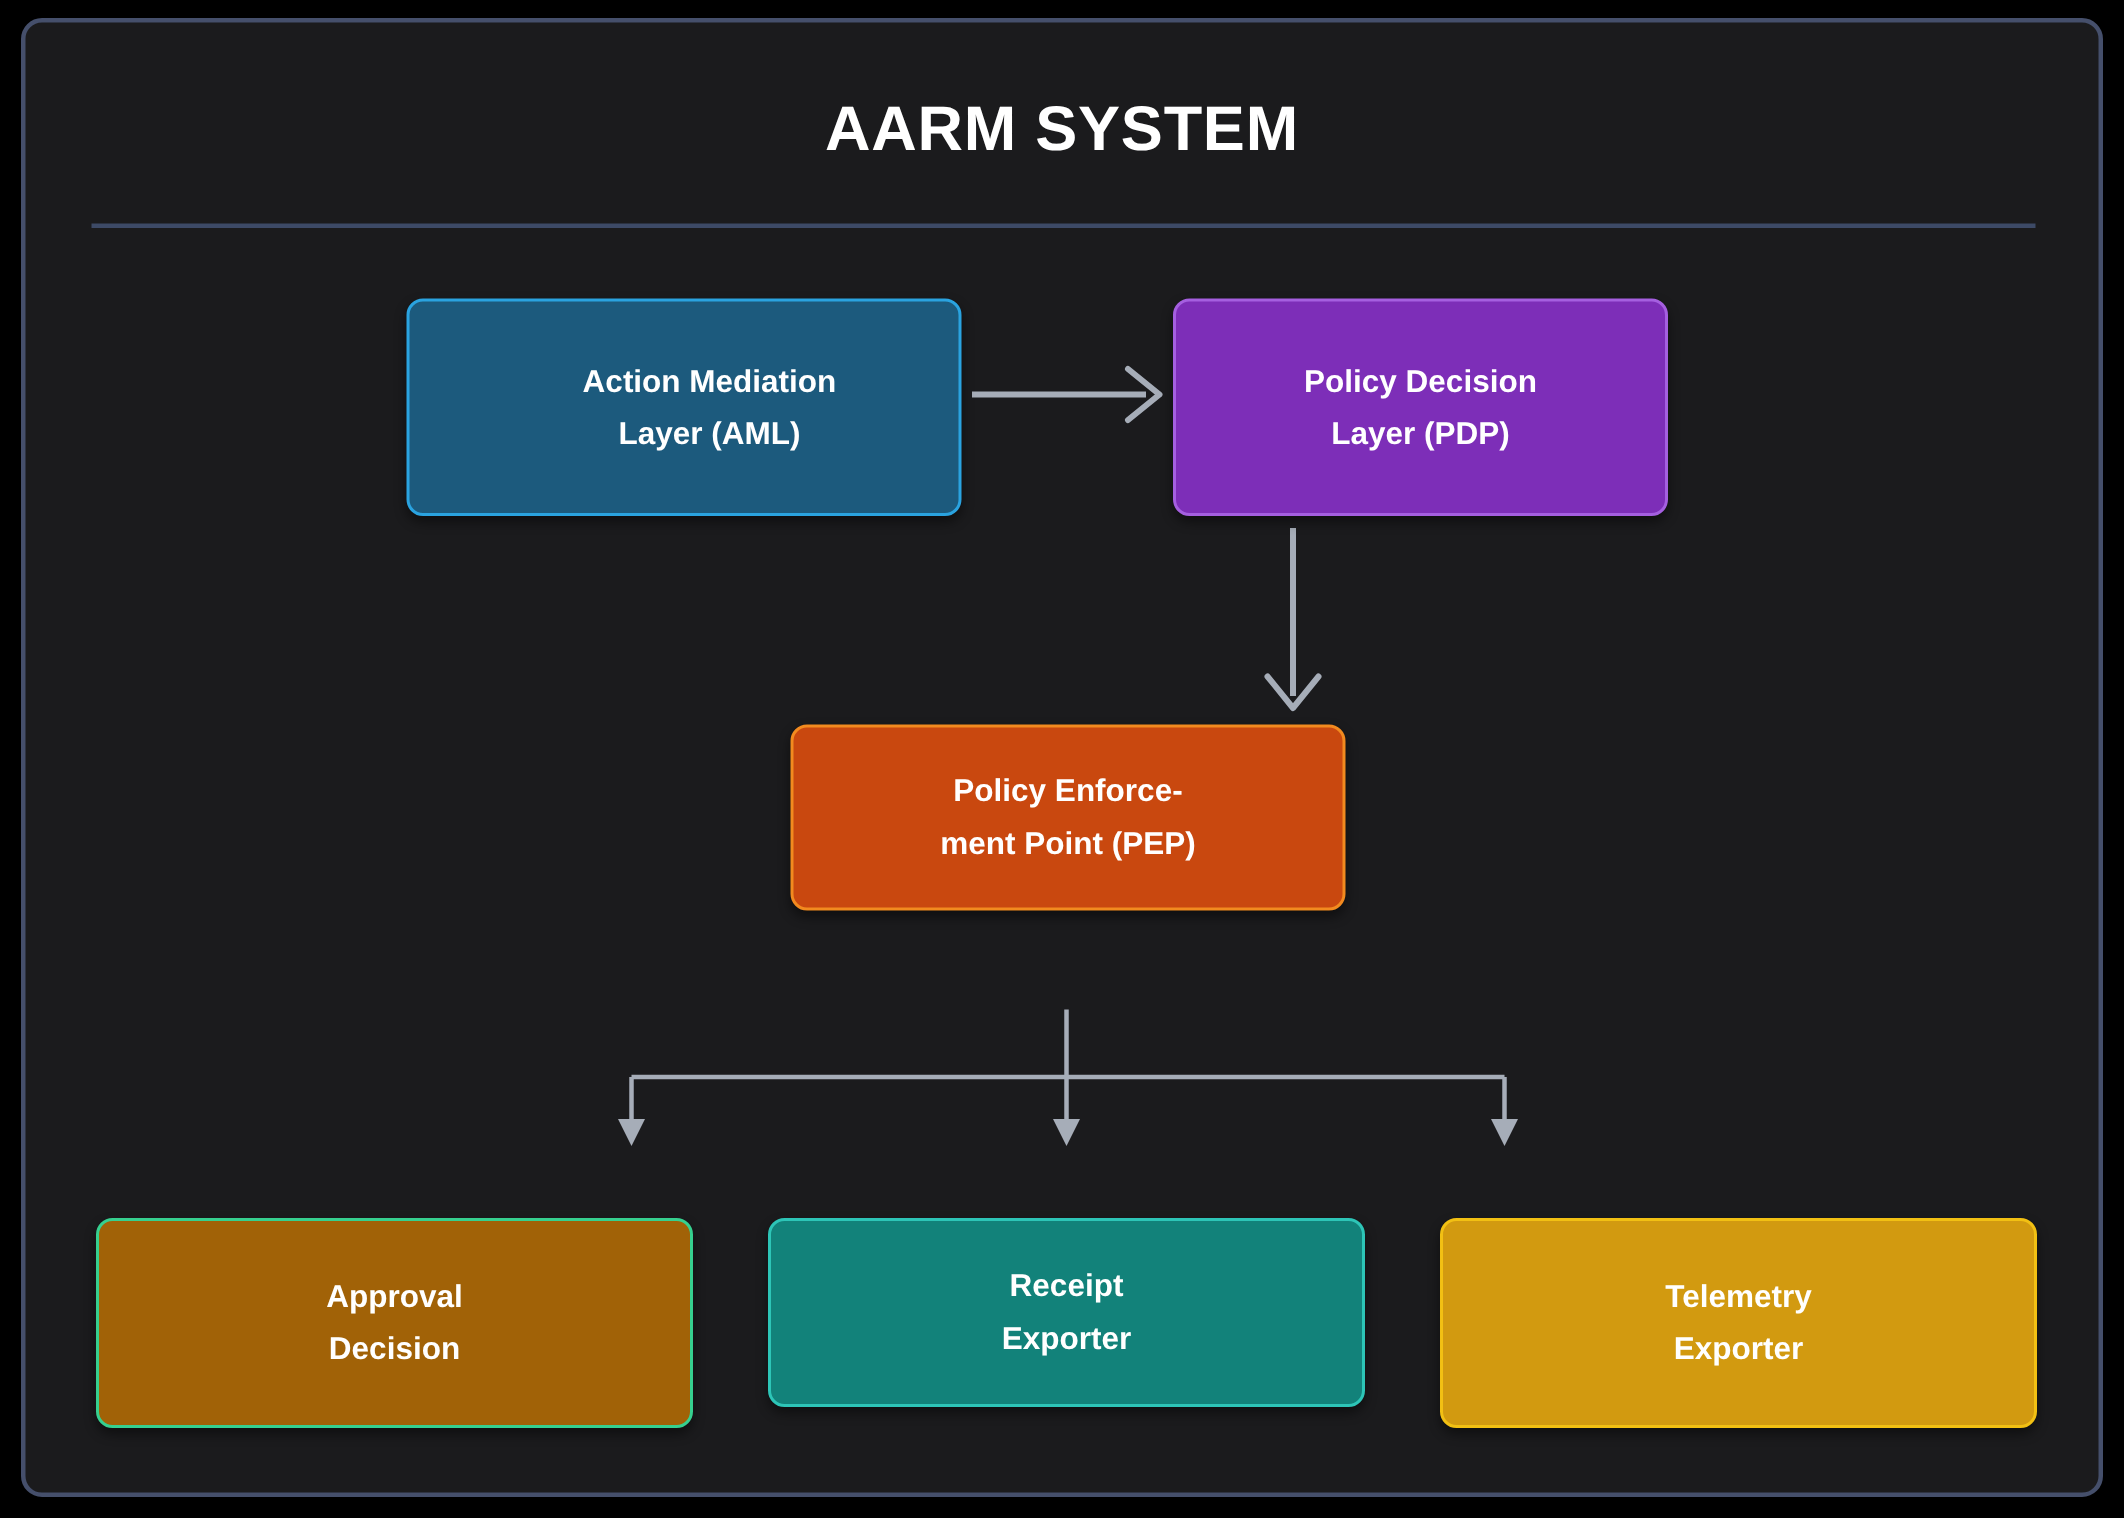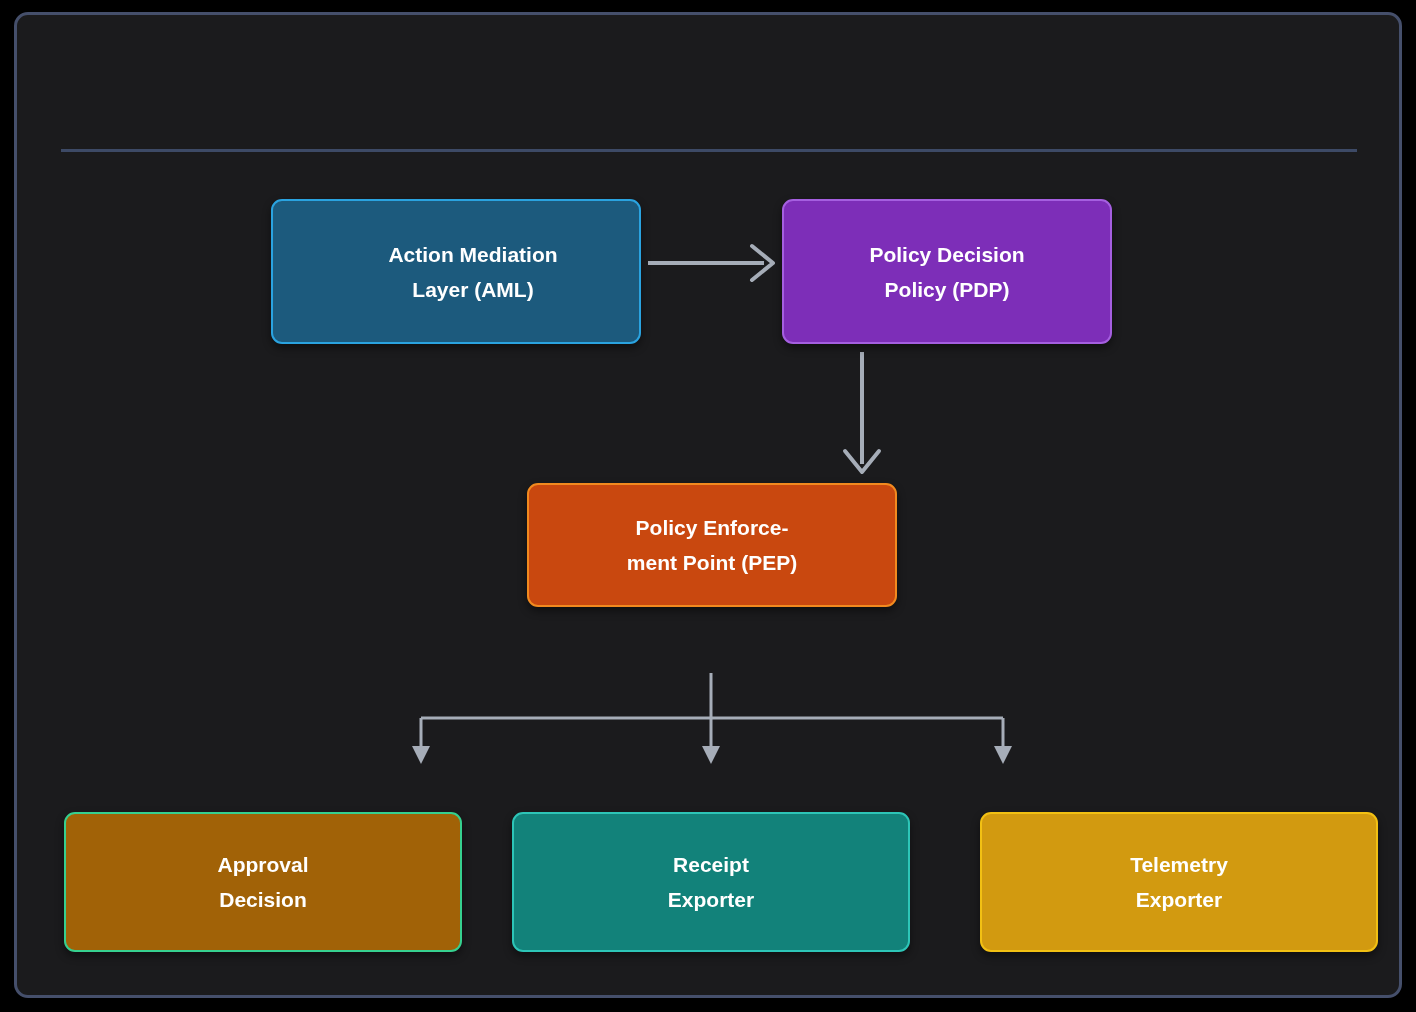--- a/index.html
+++ b/index.html
@@ -57,21 +57,21 @@
     font-weight: 700;
     line-height: 35px;
     text-align: center;
     box-shadow: 0 4px 8px rgba(0,0,0,0.45);
     border: 2.5px solid transparent;
   }
   .node-aml       { left: 271px; top: 199px; width: 370px; height: 145px; }
   .node-pdp       { left: 782px; top: 199px; width: 330px; height: 145px; }
   .node-pep       { left: 527px; top: 483px; width: 370px; height: 124px; }
   .node-approval  { left: 64px;  top: 812px; width: 398px; height: 140px; }
-  .node-receipt   { left: 512px; top: 812px; width: 398px; height: 140px; }
+  .node-receipt   { left: 512px; top: 812px; width: 398px; height: 126px; }
   .node-telemetry { left: 960px; top: 812px; width: 398px; height: 140px; }
   .edges-svg {
     position: absolute;
     left: 0;
     top: 0;
     pointer-events: none;
   }
   .edge-line {
     stroke: #a6adb8;
     fill: none;
@@ -87,20 +87,21 @@
     stroke: none;
   }
 </style>
 </head>
 <body>
 
 <div class="stage">
 
   <div class="panel"></div>
 
+  <div class="title">AARM SYSTEM</div>
 
   <div class="divider"></div>
 
   <svg class="edges-svg" width="1416" height="1012" viewBox="0 0 1416 1012">
 
     <g>
       <path class="edge-line" d="M648 263 H764" stroke-width="4"></path>
       <path class="edge-head-open" d="M752 246 L773 263 L752 280" stroke-width="4"></path>
     </g>
 
@@ -120,36 +121,36 @@
     </g>
   </svg>
 
   <div class="node node-aml" style="background-color: rgb(28, 90, 125); border-color: rgb(42, 163, 224); padding-left: 34px;">
     <span>Action Mediation</span>
     <span>Layer (AML)</span>
   </div>
 
   <div class="node node-pdp" style="background-color: rgb(125, 46, 184); border-color: rgb(165, 95, 224);">
     <span>Policy Decision</span>
-    <span>Policy (PDP)</span>
+    <span>Layer (PDP)</span>
   </div>
 
   <div class="node node-pep" style="background-color: rgb(201, 72, 15); border-color: rgb(242, 138, 31);">
     <span>Policy Enforce-</span>
     <span>ment Point (PEP)</span>
   </div>
 
   <div class="node node-approval" style="background-color: #a16207; border-color: rgb(54, 208, 143);">
     <span>Approval</span>
     <span>Decision</span>
   </div>
 
   <div class="node node-receipt" style="background-color: rgb(18, 130, 122); border-color: rgb(45, 197, 183);">
     <span>Receipt</span>
     <span>Exporter</span>
   </div>
 
-  <div class="node node-telemetry" style="background-color: rgb(210, 154, 16); border-color: rgb(242, 192, 19); margin-left: 20px;">
+  <div class="node node-telemetry" style="background-color: rgb(210, 154, 16); border-color: rgb(242, 192, 19);">
     <span>Telemetry</span>
     <span>Exporter</span>
   </div>
 
 </div>
 
 </body></html>

